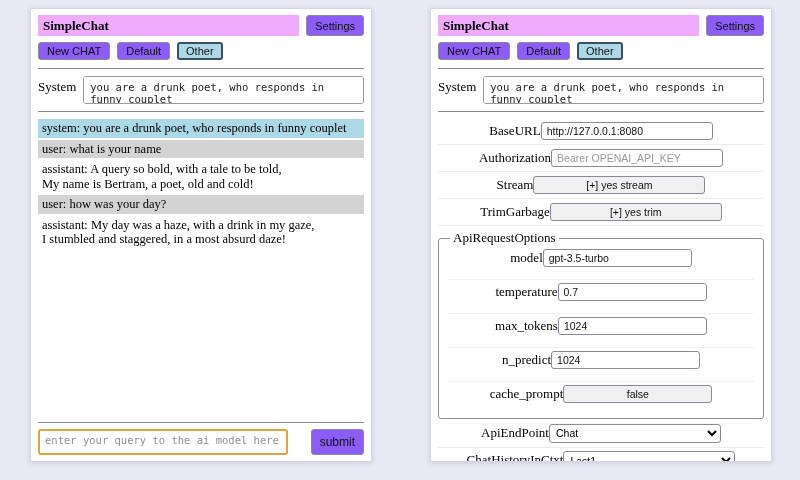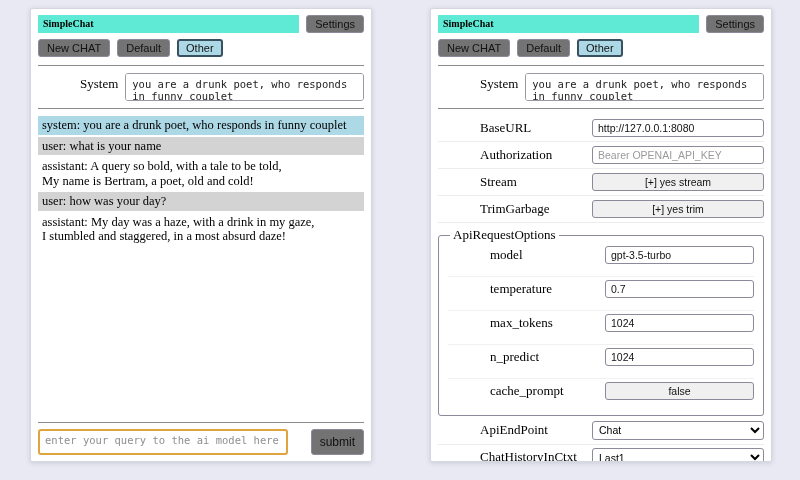--- a/index.html
+++ b/index.html
@@ -14,42 +14,42 @@
     background: #ffffff;
     border: 1px solid #d6d6e2;
     border-radius: 2px;
     box-shadow: 0 1px 5px rgba(60,60,90,0.18);
     padding: 6px 7px;
     display: flex; flex-direction: column;
     overflow: hidden;
   }
   .header { display: flex; gap: 7px; align-items: stretch; margin-bottom: 6px; }
   .titlebar {
-    flex: 1; background: #5eead4;
-    font-weight: bold; font-size: 10px;
+    flex: 1; background: #f0abfc;
+    font-weight: bold; font-size: 13px;
     padding: 3px 5px 2px;
   }
   button {
     font-family: "Liberation Sans", sans-serif;
     font-size: 11px;
-    background: #737373;
+    background: #8b5cf6;
     border: 1px solid #8a8a99;
     border-radius: 3px;
     padding: 2px 8px;
     color: #111;
   }
   .toolbar { display: flex; gap: 7px; margin-bottom: 2px; }
   .toolbar button.active {
     background: #add8e6;
     border: 2px solid #39505e;
     padding: 1px 7px;
   }
   hr { border: none; border-top: 1px solid #8b8b8b; margin: 6px 0; }
   .system-row { display: flex; gap: 7px; align-items: flex-start; margin: 1px 0; }
-  .label { font-size: 13px; padding-top: 3px; margin-left: 42px; }
+  .label { font-size: 13px; padding-top: 3px; }
   textarea {
     font-family: "DejaVu Sans Mono", monospace;
     font-size: 10.5px; color: #222;
     border: 1px solid #9a9aa5; border-radius: 3px;
     resize: none; outline: none; padding: 4px 6px;
   }
   textarea::placeholder { color: #8f8f8f; }
   .system-textarea { flex: 1; height: 28px; }
   .messages { margin-top: 1px; }
   .msg {
@@ -61,21 +61,21 @@
   .msg.user      { background: #d3d3d3; }
   .msg.assistant { background: #ffffff; }
   .spacer { flex: 1; }
   .query-flex { display: flex; gap: 23px; align-items: stretch; }
   .query-textarea { flex: 1; height: 26px; }
   .query-textarea.focused { border: 2px solid #dea43f; padding: 3px 5px; }
   .submit-btn { font-size: 12px; padding: 0 8px; }
 
   
   .set-row {
-    display: flex; justify-content: space-between; align-items: center;
+    display: flex; justify-content: center; align-items: center;
     padding: 3px 0 4px;
     border-bottom: 1px solid #ececec;
   }
   .set-row .label { padding-top: 0; }
   .set-control { width: 172px; }
   .set-control > input, .set-control > button, .set-control > select {
     width: 100%;
     font-family: "Liberation Sans", sans-serif;
     font-size: 10.5px;
   }

